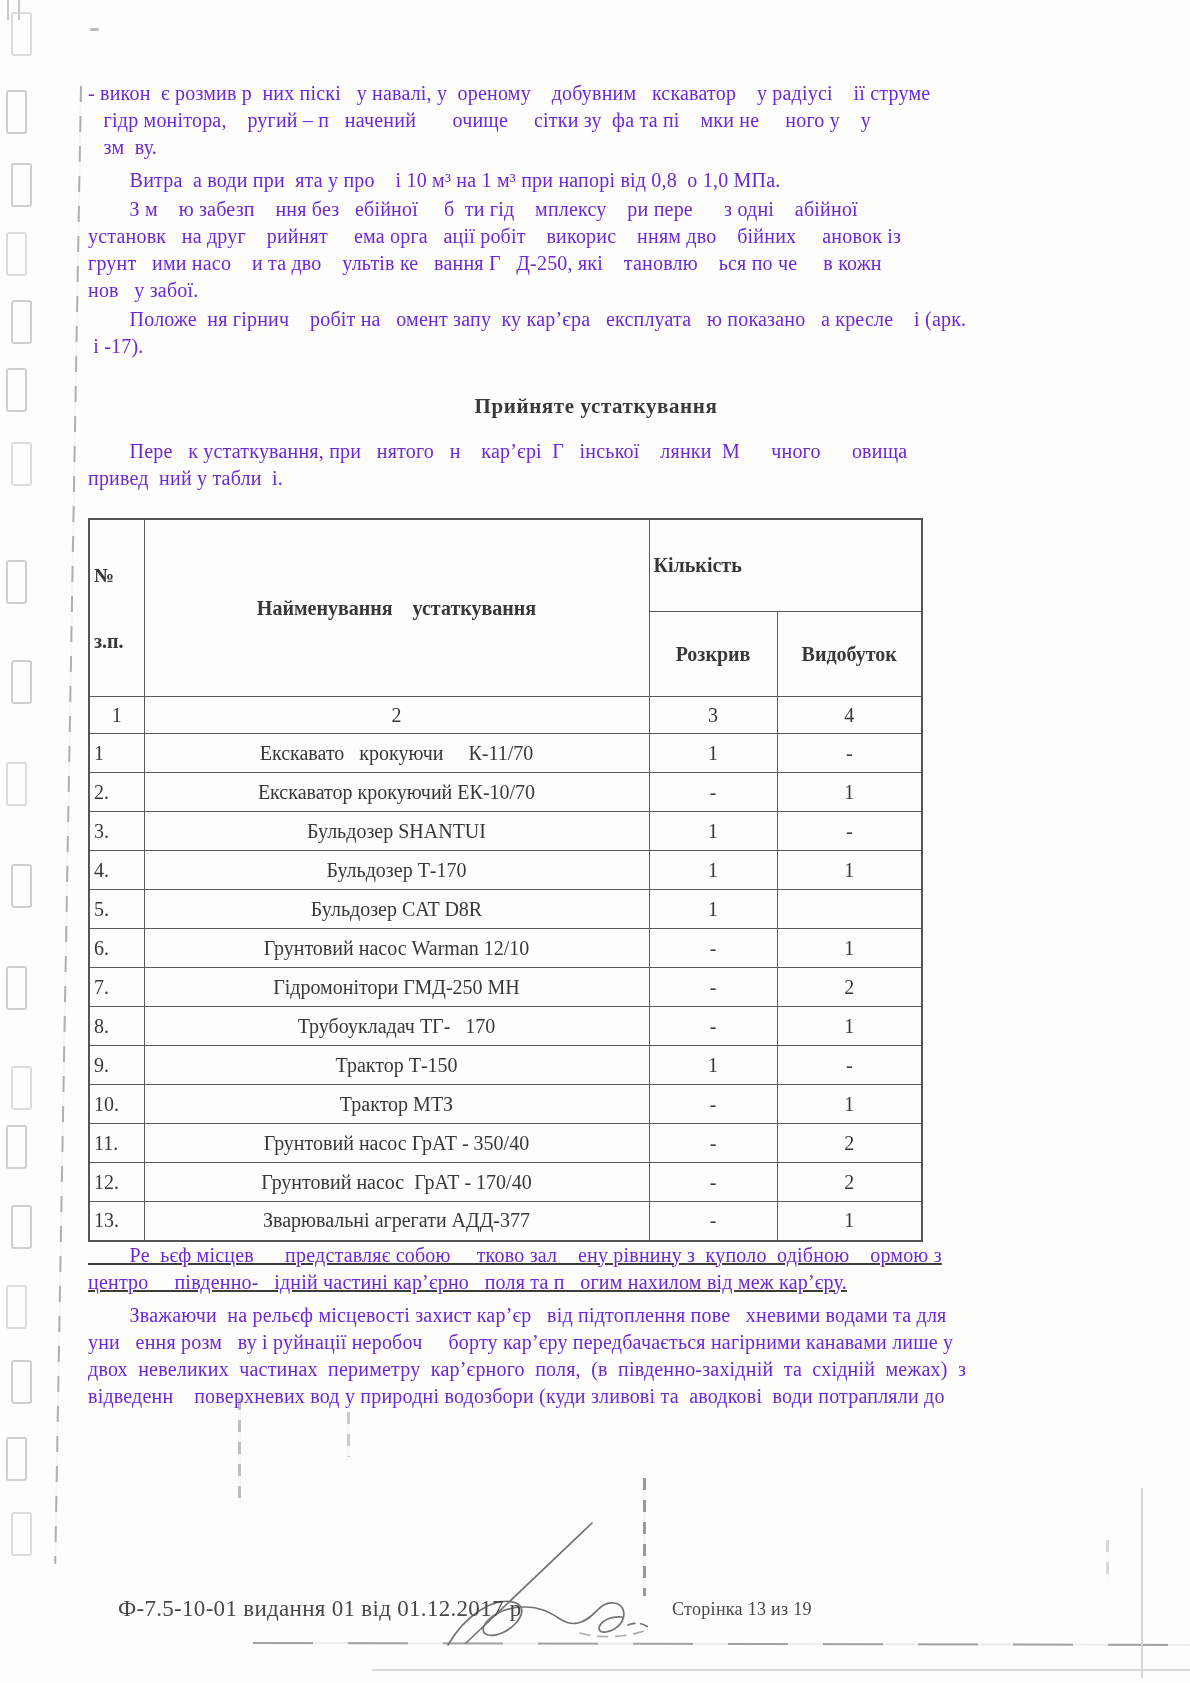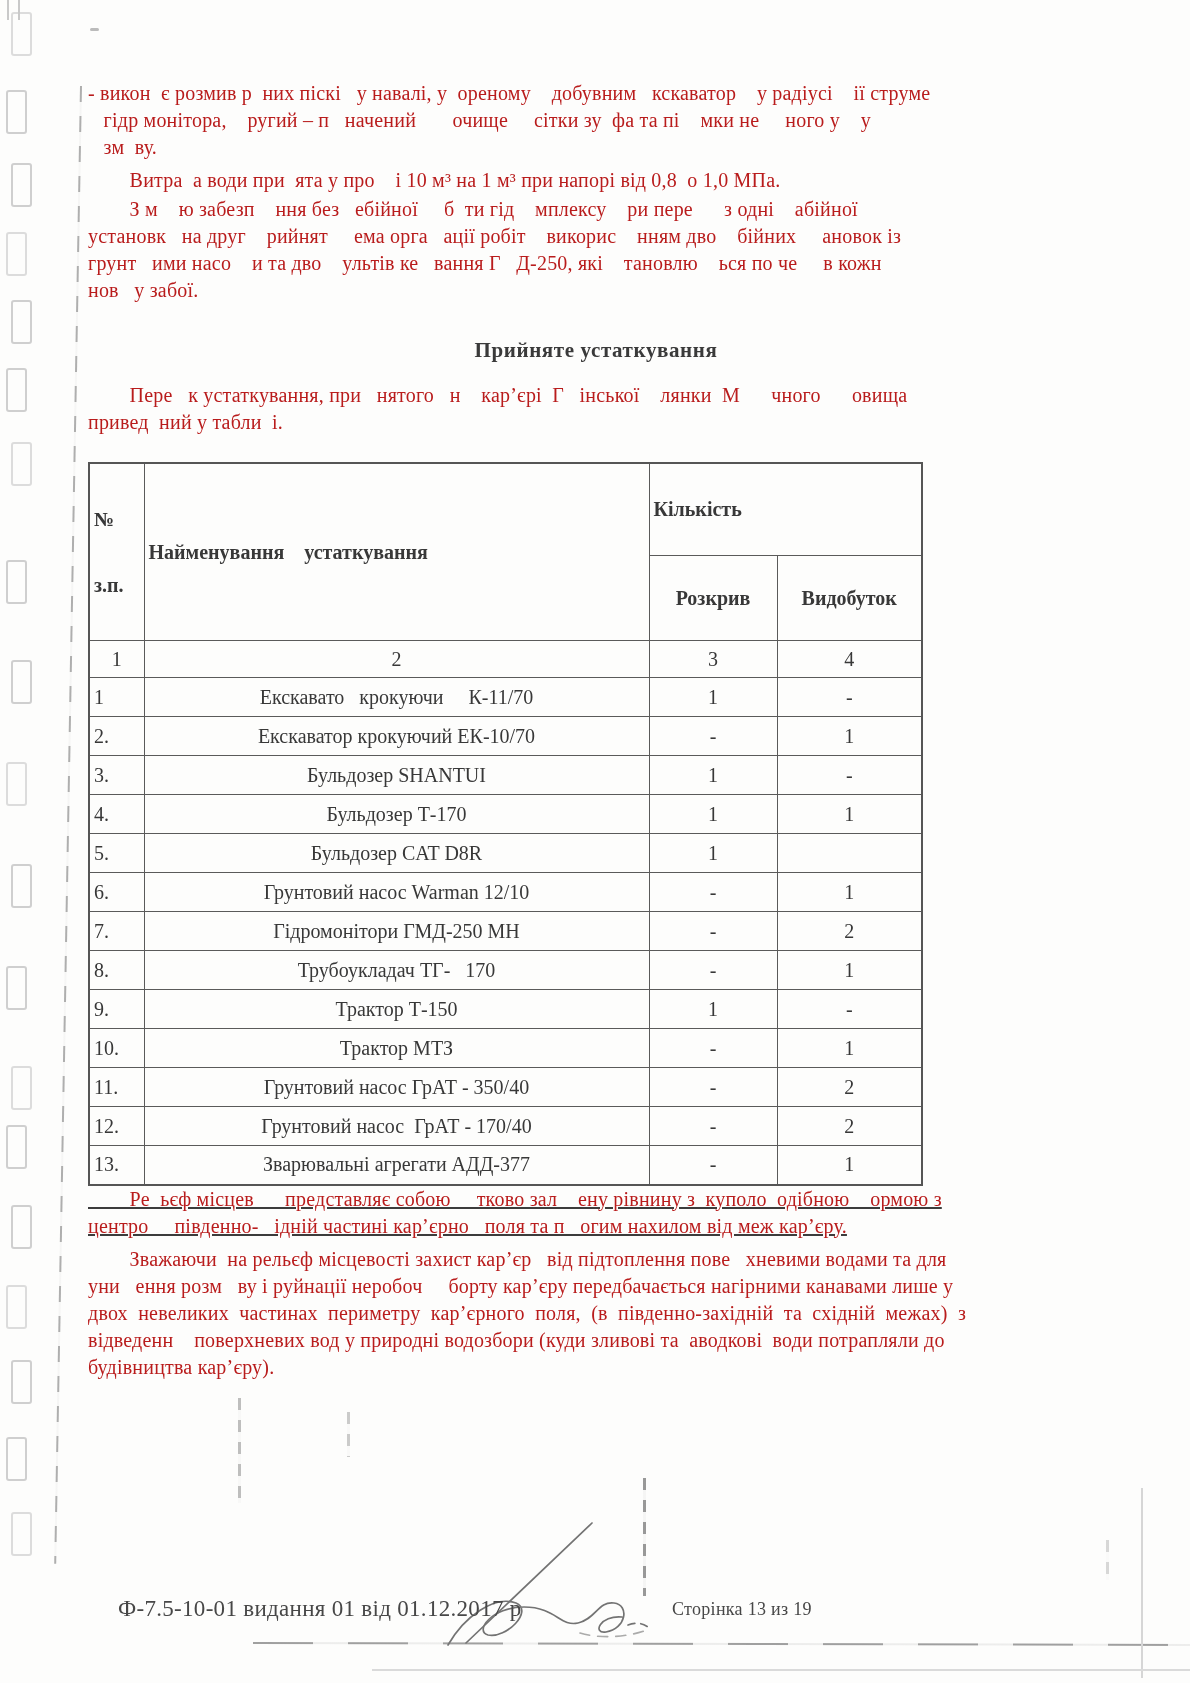--- a/index.html
+++ b/index.html
@@ -50,21 +50,21 @@
     position:absolute;left:88px;top:80px;width:1016px;
   }
   .para{margin:0;}
   .line{
     white-space:pre;
     overflow:hidden;
     font-size:20px;
     line-height:27px;
     height:27px;
     letter-spacing:.2px;
-    color:#b91c1c;
+    color:#6d28d9;
   }
   .mt6{margin-top:6px;} .mt2{margin-top:2px;}
   .heading{
     font-size:21px;font-weight:bold;text-align:center;
     color:#3a3a3a;letter-spacing:.6px;
     margin:0;line-height:28px;
   }
   .h1-gap{margin-top:32px;} .p5-gap{margin-top:18px;}
   .h2-gap{margin-top:30px;} .p6-gap{text-decoration:underline;} .p7-gap{margin-top:6px;}
 
@@ -80,21 +80,21 @@
     border:1.5px solid #5a5a5a;
     font-size:20px;
     color:#383838;
     padding:0 4px;
     white-space:pre;
     overflow:hidden;
   }
   col.c-num{width:55px;} col.c-name{width:505px;}
   col.c-r{width:128px;} col.c-v{width:145px;}
   .th-num{font-weight:bold;text-align:left;vertical-align:middle;padding-left:8px;font-size:19px;line-height:22px;}
-  .th-name{font-weight:bold;text-align:left;vertical-align:middle;}
+  .th-name{font-weight:bold;text-align:center;vertical-align:middle;}
   .th-qty{font-weight:bold;text-align:left;height:40px;}
   .th-sub{font-weight:bold;text-align:center;height:37px;}
   .num-row td{text-align:center;height:36px;color:#4a4a4a;}
   tr.data-row{height:39px;}
   tr.data-row td{vertical-align:middle;}
   td.cell-num{text-align:left;padding-left:10px;}
   td.cell-name{text-align:center;}
   td.cell-qty{text-align:center;}
 
   
@@ -150,20 +150,25 @@
     <div class="para mt2">
   <div class="line">        З м    ю забезп    ння без   ебійної     б  ти гід    мплексу    ри пере      з одні    абійної</div>
 
   <div class="line">установк   на друг    рийнят     ема орга   ації робіт    викорис    нням дво    бійних     ановок із</div>
 
   <div class="line">грунт   ими насо    и та дво    ультів ке   вання Г   Д-250, які    тановлю    ься по че     в кожн</div>
 
   <div class="line">нов   у забої.</div>
 </div>
 
+    <div class="para mt2">
+  <div class="line">        Положе  ня гірнич    робіт на   омент запу  ку кар’єра   експлуата   ю показано   а кресле    і (арк.</div>
+
+  <div class="line"> і -17).</div>
+</div>
 
     <h2 class="heading h1-gap">Прийняте устаткування</h2>
 
     <div class="para p5-gap">
   <div class="line">        Пере   к устаткування, при   нятого   н    кар’єрі  Г   інської    лянки  М      чного      овища</div>
 
   <div class="line">привед  ний у табли  і.</div>
 </div>
 
     <table class="equip">
@@ -296,21 +301,20 @@
 
     <div class="para p7-gap">
   <div class="line">        Зважаючи  на рельєф місцевості захист кар’єр   від підтоплення пове   хневими водами та для</div>
 
   <div class="line">уни   ення розм   ву і руйнації неробоч     борту кар’єру передбачається нагірними канавами лише у</div>
 
   <div class="line">двох  невеликих  частинах  периметру  кар’єрного  поля,  (в  південно-західній  та  східній  межах)  з</div>
 
   <div class="line">відведенн    поверхневих вод у природні водозбори (куди зливові та  аводкові  води потрапляли до</div>
 
-  <div class="line">будівництва кар’єру).</div>
 </div>
   </div>
 
   <div class="ink-mark" style="left:238px;top:1398px;height:105px;opacity:.5;"></div>
   <div class="ink-mark" style="left:347px;top:1412px;height:45px;opacity:.4;"></div>
   <div class="ink-mark" style="left:643px;top:1478px;height:118px;opacity:.8;"></div>
   <div class="ink-mark" style="left:1106px;top:1540px;height:40px;opacity:.3;"></div>
 
   <svg class="signature" width="260" height="150" viewBox="0 0 260 150">
     <g fill="none" stroke="#5c5c5c" stroke-width="1.7" stroke-linecap="round" opacity="0.85">

